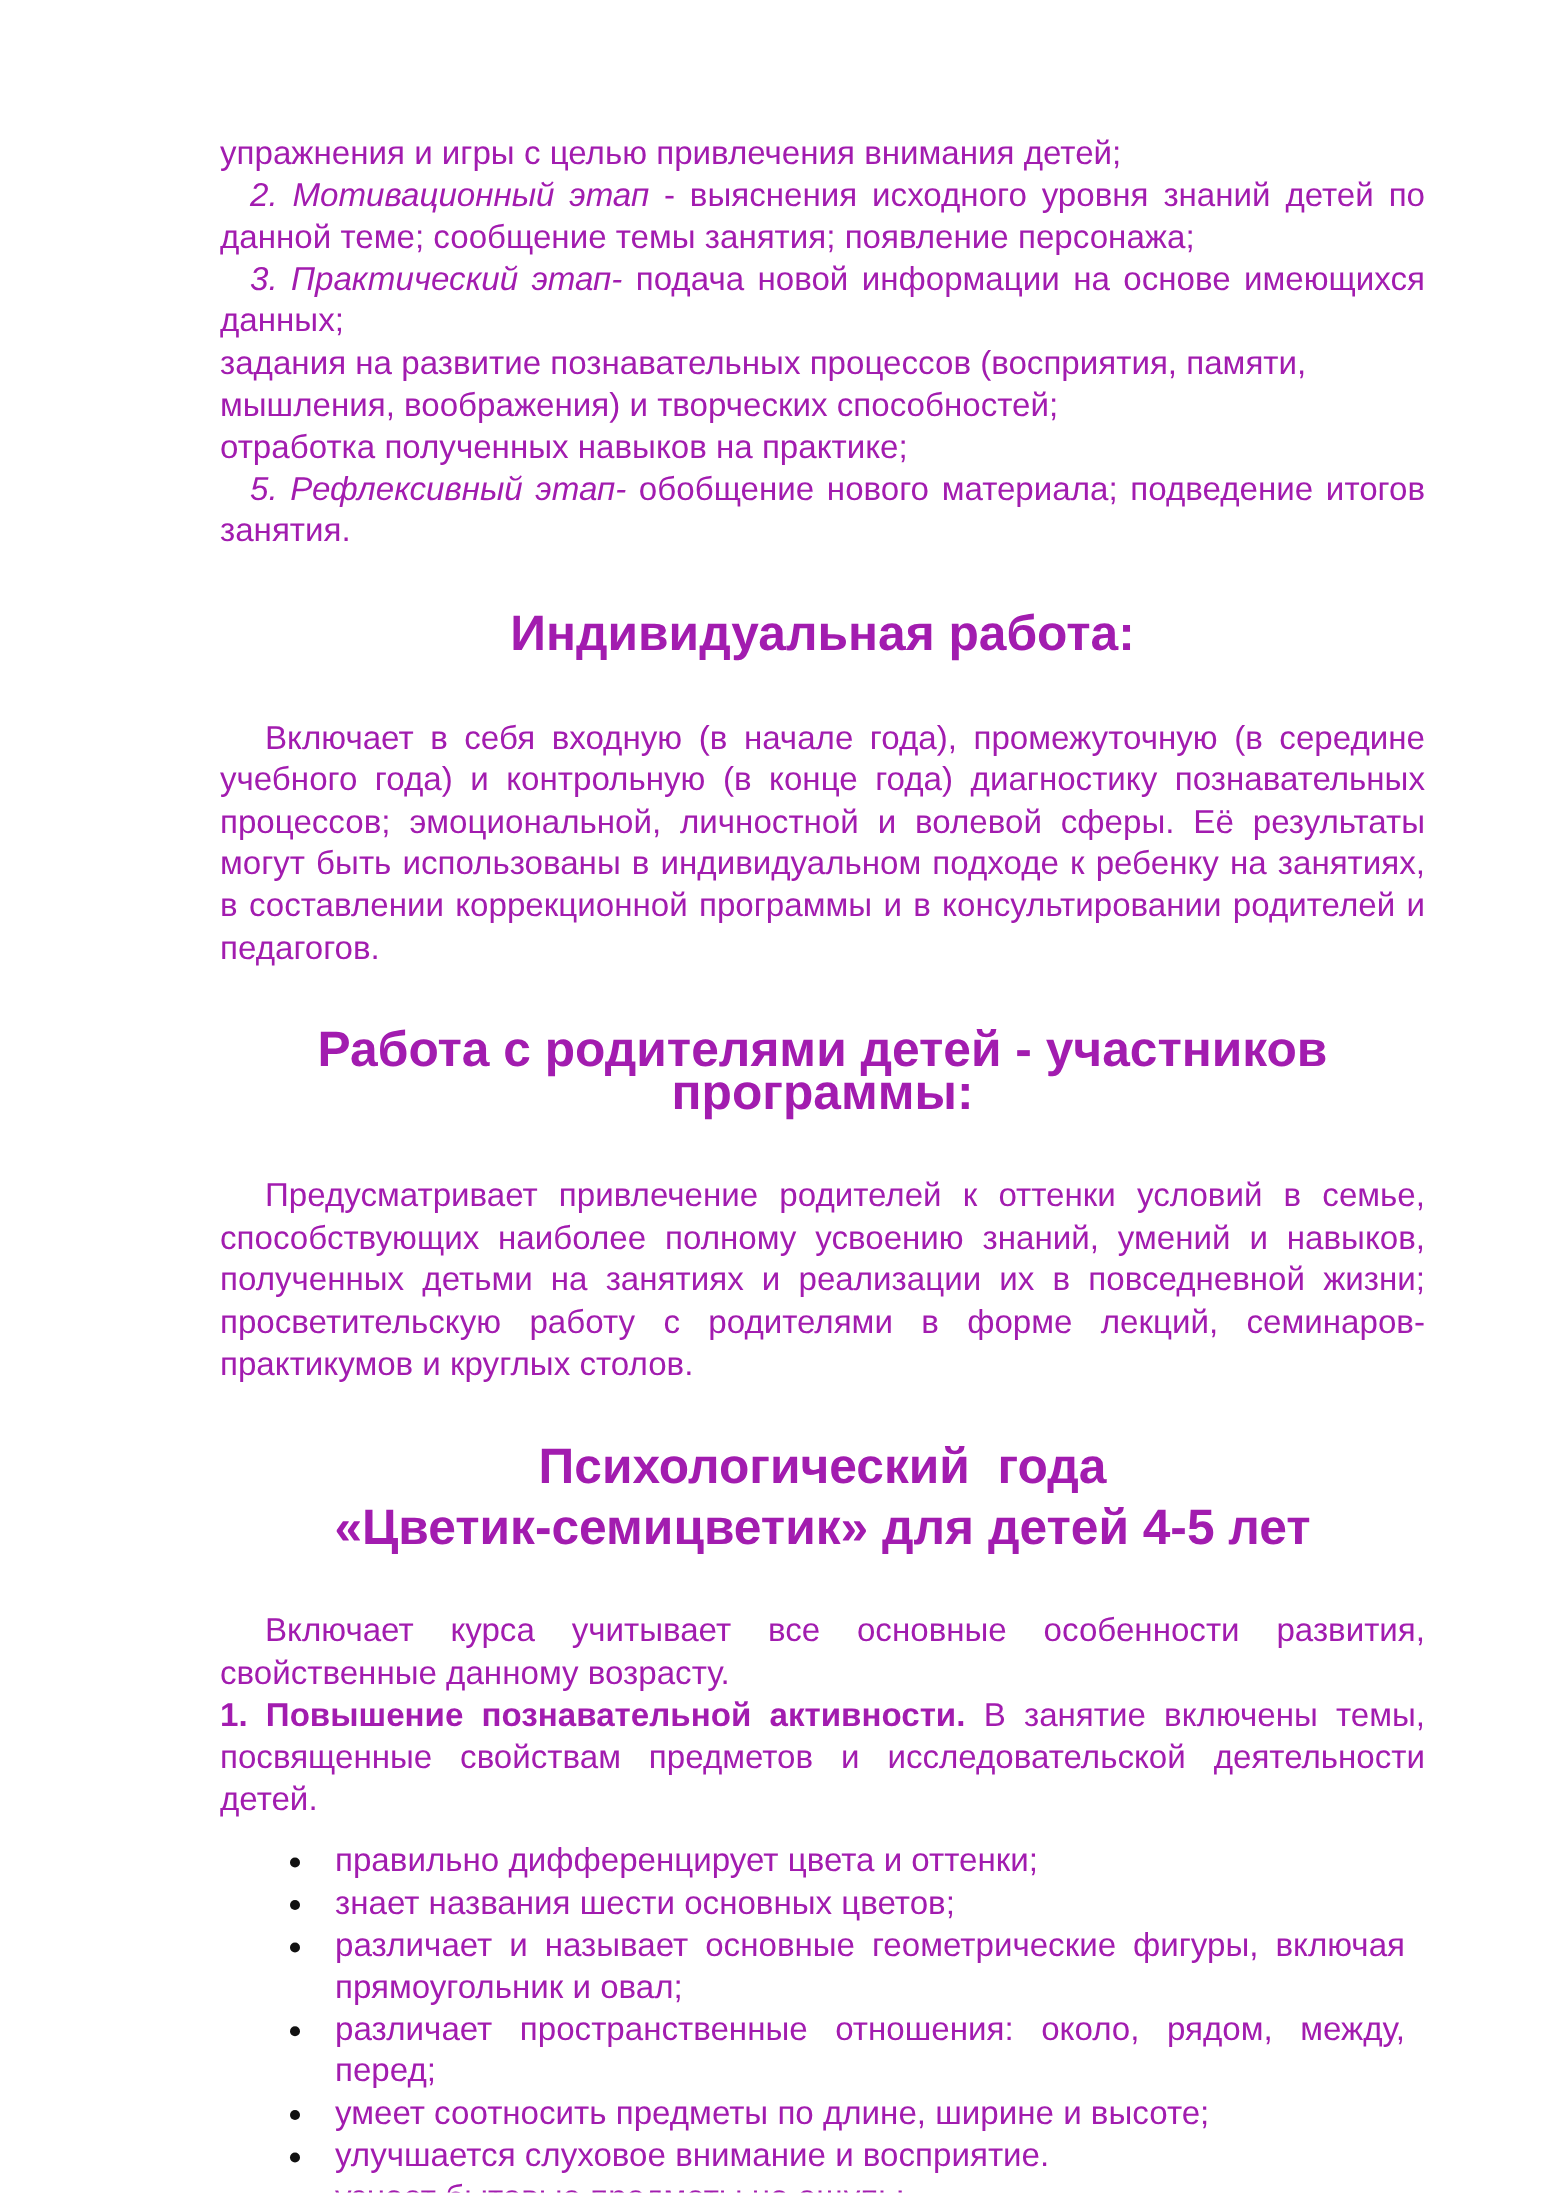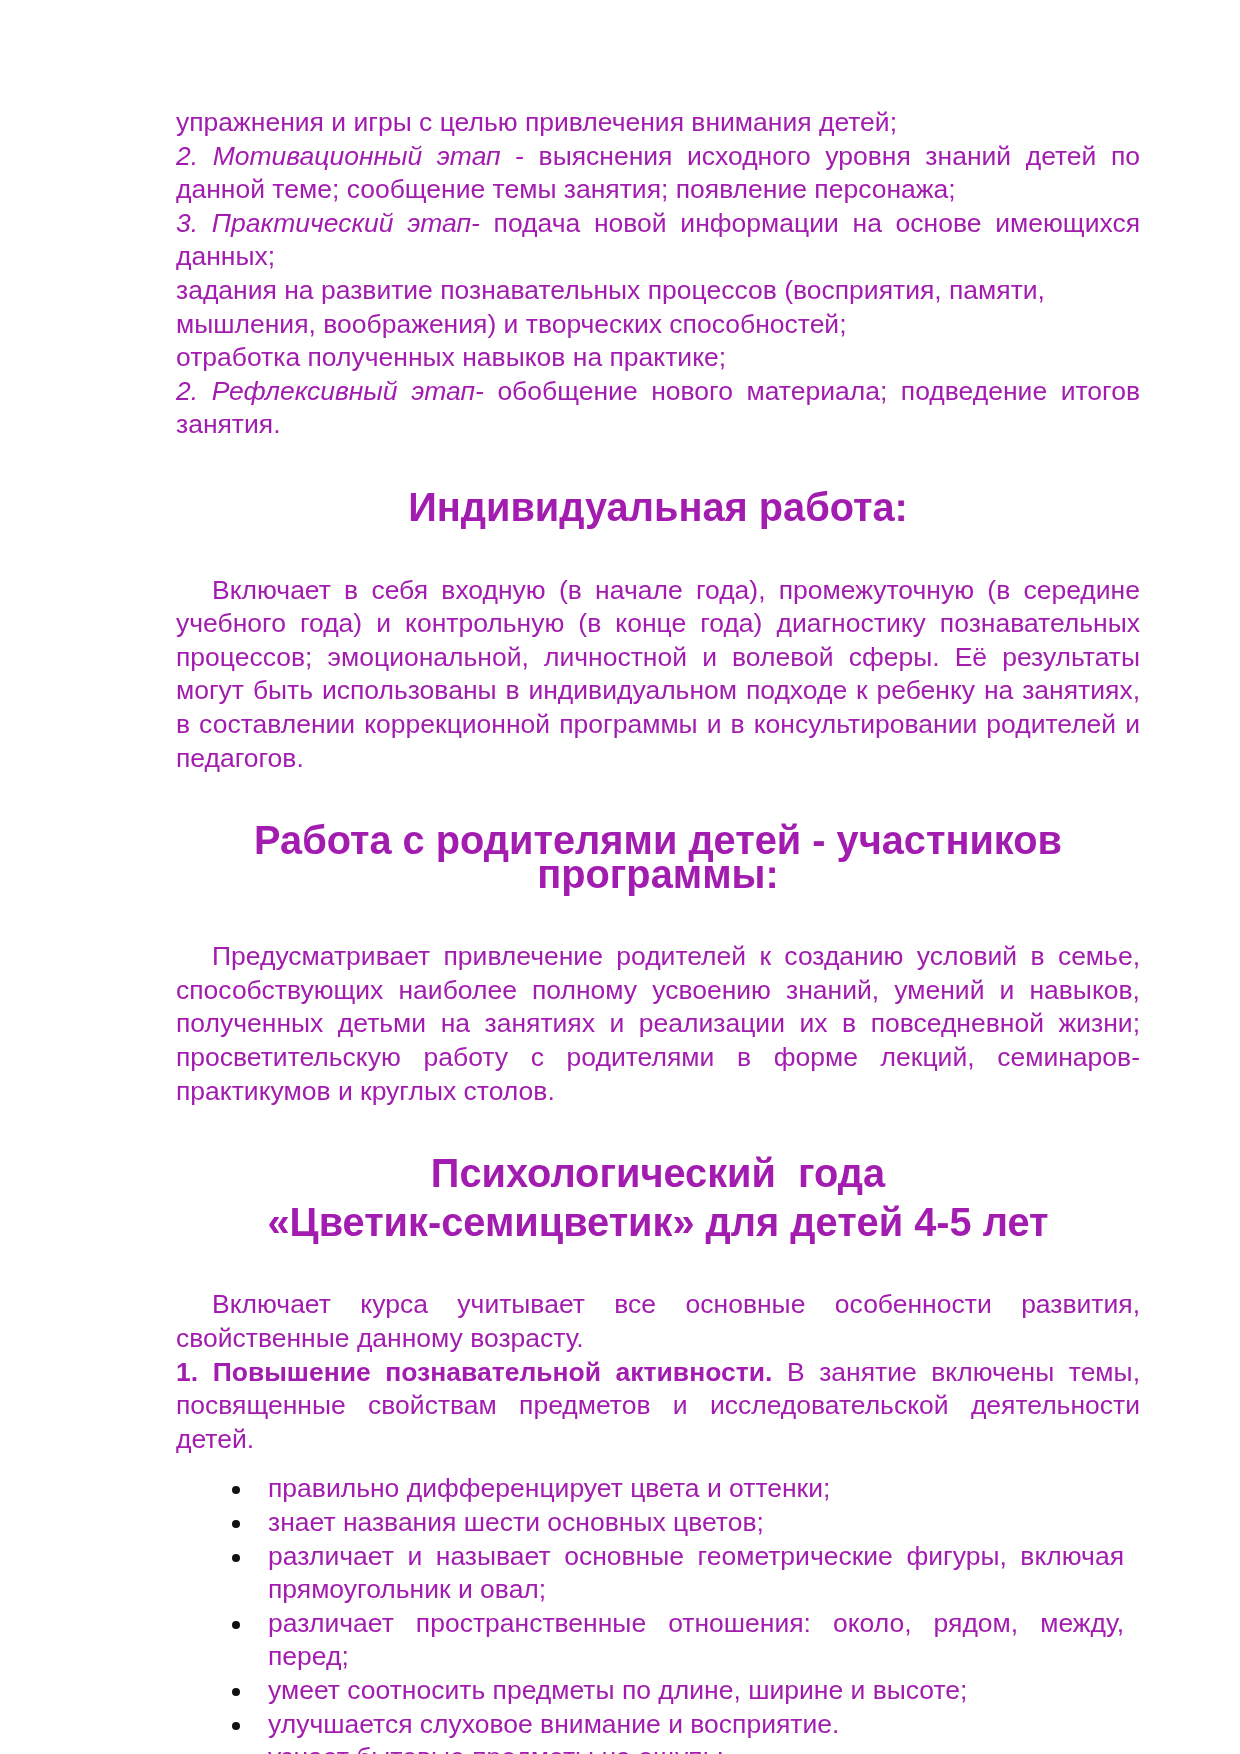--- a/index.html
+++ b/index.html
@@ -10,21 +10,21 @@
       top: 106px;
       width: 964px;
       font-family: Liberation Sans, sans-serif;
       font-size: 26.5px;
       line-height: 33.6px;
       color: #a21caf;
     }
     p { margin: 0; text-align: justify; }
     .para { text-align: justify; text-align-last: left; }
     .ind { text-indent: 36px; }
-    i { font-style: italic; }
+    i { font-style: italic; margin-left: 24px; }
     b { font-weight: bold; }
     .heading {
       text-align: center;
       font-weight: bold;
       margin: 15px;
     }
     .gap-lg { height: 34px; }
     ul.bullets {
       list-style: none;
       margin: 16px;
@@ -54,33 +54,33 @@
   <p>упражнения и игры с целью привлечения внимания детей;</p>
 
   <p class="para"><i>2. Мотивационный этап</i><span> - выяснения исходного уровня знаний детей по данной теме; сообщение темы занятия; появление персонажа;</span></p>
 
   <p class="para"><i>3. Практический этап-</i><span> подача новой информации на основе имеющихся данных;</span></p>
 
   <p>задания на развитие познавательных процессов (восприятия, памяти,</p>
   <p>мышления, воображения) и творческих способностей;</p>
   <p>отработка полученных навыков на практике;</p>
 
-  <p class="para"><i>2. Рефлексивный этап-</i><span> обобщение нового материала; подведение итогов занятия.</span></p>
+  <p class="para"><i>5. Рефлексивный этап-</i><span> обобщение нового материала; подведение итогов занятия.</span></p>
 
   <div class="gap-lg"></div>
   <h2 class="heading">Индивидуальная работа:</h2>
   <div class="gap-lg"></div>
 
   <p class="para ind">Включает в себя входную (в начале года), промежуточную (в середине учебного года) и контрольную (в конце года) диагностику познавательных процессов; эмоциональной, личностной и волевой сферы. Её результаты могут быть использованы в индивидуальном подходе к ребенку на занятиях, в составлении коррекционной программы и в консультировании родителей и педагогов.</p>
 
   <div class="gap-lg"></div>
   <h2 class="heading">Работа с родителями детей - участников программы:</h2>
   <div class="gap-lg"></div>
 
-  <p class="para ind">Предусматривает привлечение родителей к созданию условий в семье, способствующих наиболее полному усвоению знаний, умений и навыков, полученных детьми на занятиях и реализации их в повседневной жизни; просветительскую работу с родителями в форме лекций, семинаров-практикумов и круглых столов.</p>
+  <p class="para ind">Предусматривает привлечение родителей к оттенки условий в семье, способствующих наиболее полному усвоению знаний, умений и навыков, полученных детьми на занятиях и реализации их в повседневной жизни; просветительскую работу с родителями в форме лекций, семинаров-практикумов и круглых столов.</p>
 
   <div class="gap-lg"></div>
   <h2 class="heading" style="white-space: pre;">Психологический  года</h2>
   <h2 class="heading">«Цветик-семицветик» для детей 4-5 лет</h2>
   <div class="gap-lg"></div>
 
   <p class="para ind">Включает курса учитывает все основные особенности развития, свойственные данному возрасту.</p>
 
   <p class="para"><b>1. Повышение познавательной активности.</b><span> В занятие включены темы, посвященные свойствам предметов и исследовательской деятельности детей.</span></p>
 

